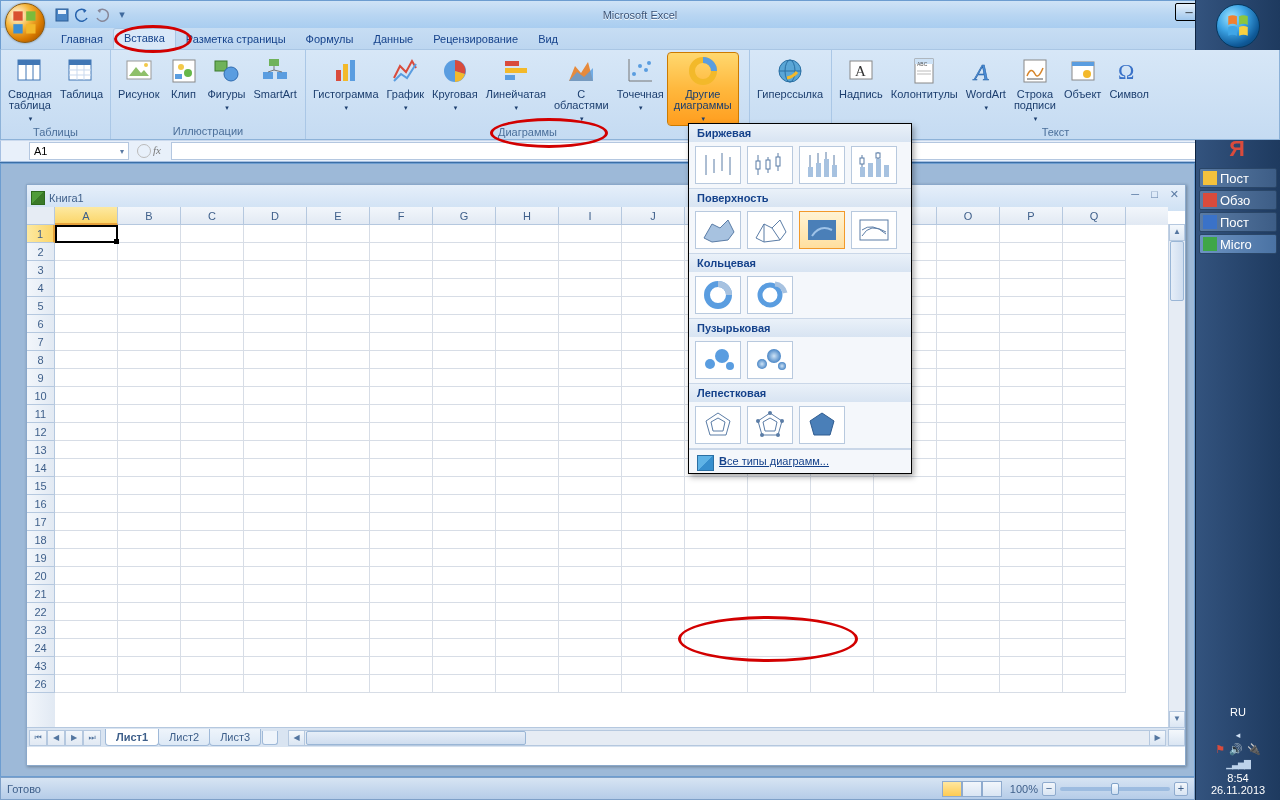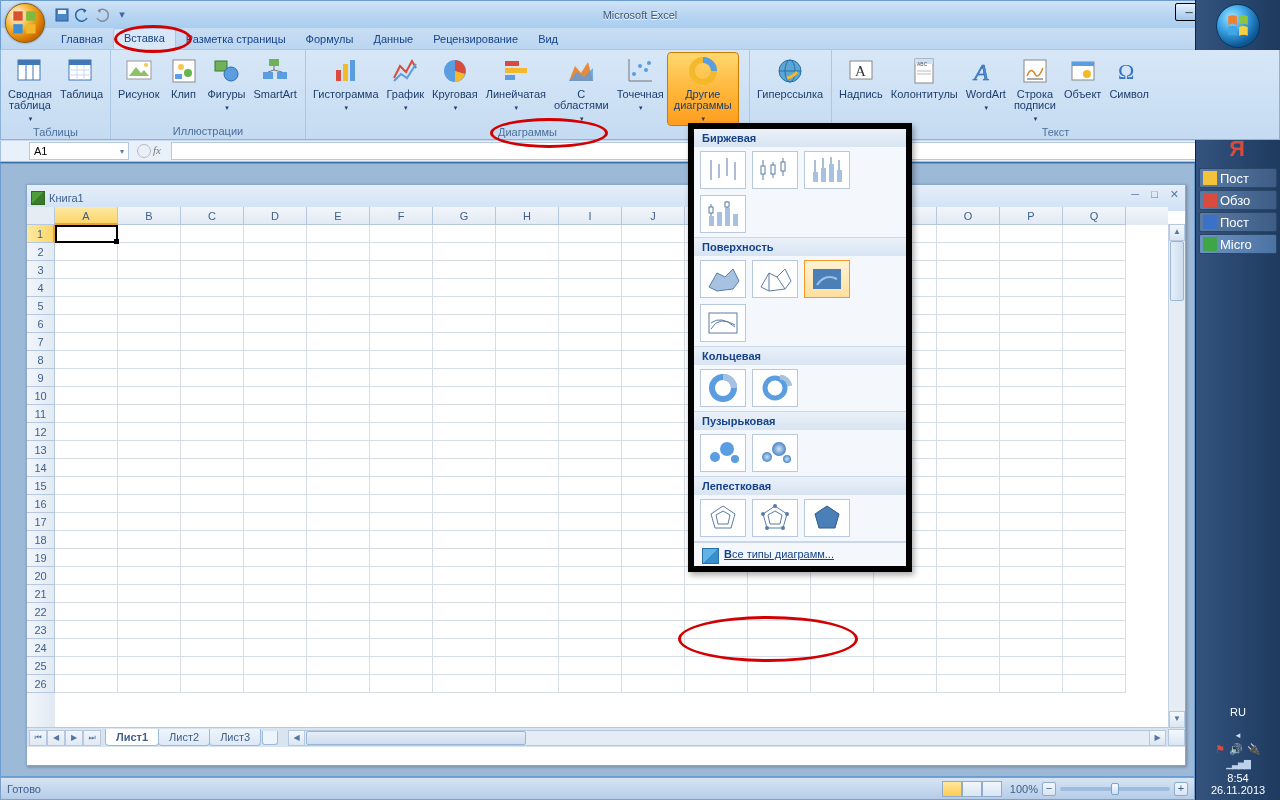--- a/index.html
+++ b/index.html
@@ -87,21 +87,21 @@
 
 .excel-status{position:absolute;left:0;right:85px;bottom:0;height:23px;background:linear-gradient(#d7e4f3,#b5cce8);border:1px solid #7ea0c8;display:flex;align-items:center;color:#3e5f8a;padding:0 6px;}
 .excel-status .views{margin-left:auto;display:flex;gap:0;}
 .excel-status .vbtn{width:20px;height:16px;border:1px solid #8fabce;background:linear-gradient(#f2f6fb,#d9e5f3);}
 .excel-status .zoom{margin-left:8px;display:flex;align-items:center;gap:4px;}
 .zslider{width:110px;height:4px;background:#9dbce0;position:relative;border-radius:2px;}
 .zslider .zt{position:absolute;left:50%;top:-4px;width:8px;height:12px;background:linear-gradient(#f7fbff,#cfe0f2);border:1px solid #7fa2c9;border-radius:2px;transform:translateX(-50%);}
 .zbtn{width:14px;height:14px;border:1px solid #8fabce;background:linear-gradient(#f2f6fb,#d9e5f3);text-align:center;line-height:11px;border-radius:2px;}
 
 
-.gallery{position:absolute;left:688px;top:123px;width:224px;background:#f4f7fb;border:6px solid #000000;box-shadow:2px 3px 6px rgba(0,0,0,.35);z-index:50;}
+.gallery{position:absolute;left:688px;top:123px;width:224px;background:#f4f7fb;border:1px solid #000000;box-shadow:2px 3px 6px rgba(0,0,0,.35);z-index:50;}
 .galgroup{border-bottom:1px solid #cad7e8;}
 .galhead{background:linear-gradient(#eaf1f9,#d8e4f2);padding:3px 8px;color:#15428b;font-weight:bold;font-size:11px;}
 .galbody{display:flex;flex-wrap:wrap;padding:4px 6px;gap:6px;}
 .galitem{width:46px;height:38px;background:#fff;border:1px solid #b8c9de;display:flex;align-items:center;justify-content:center;cursor:default;}
 .galitem.sel{border:1px solid #f2992a;background:linear-gradient(#fff3d4,#ffdf9f);}
 .galfoot{padding:5px 8px 6px 30px;border-top:1px solid #cad7e8;color:#15428b;cursor:default;position:relative;}
 .galfoot::before{content:"";position:absolute;left:8px;top:5px;width:15px;height:14px;background:linear-gradient(135deg,#5fb3e6 0 50%,#378fce 50% 100%);border:1px solid #2a6fa3;}
 .galfoot span{text-decoration:underline;text-decoration-color:#15428b;}
 
 
@@ -498,21 +498,21 @@
           <div class="rowhead">15</div>
           <div class="rowhead">16</div>
           <div class="rowhead">17</div>
           <div class="rowhead">18</div>
           <div class="rowhead">19</div>
           <div class="rowhead">20</div>
           <div class="rowhead">21</div>
           <div class="rowhead">22</div>
           <div class="rowhead">23</div>
           <div class="rowhead">24</div>
-          <div class="rowhead">25</div>
+          <div class="rowhead">43</div>
           <div class="rowhead">26</div>
         </div>
       <div class="cells" id="cells">
         <div class="cursor"></div>
       <div class="row">
             <div class="cell"></div>
             <div class="cell"></div>
             <div class="cell"></div>
             <div class="cell"></div>
             <div class="cell"></div>

